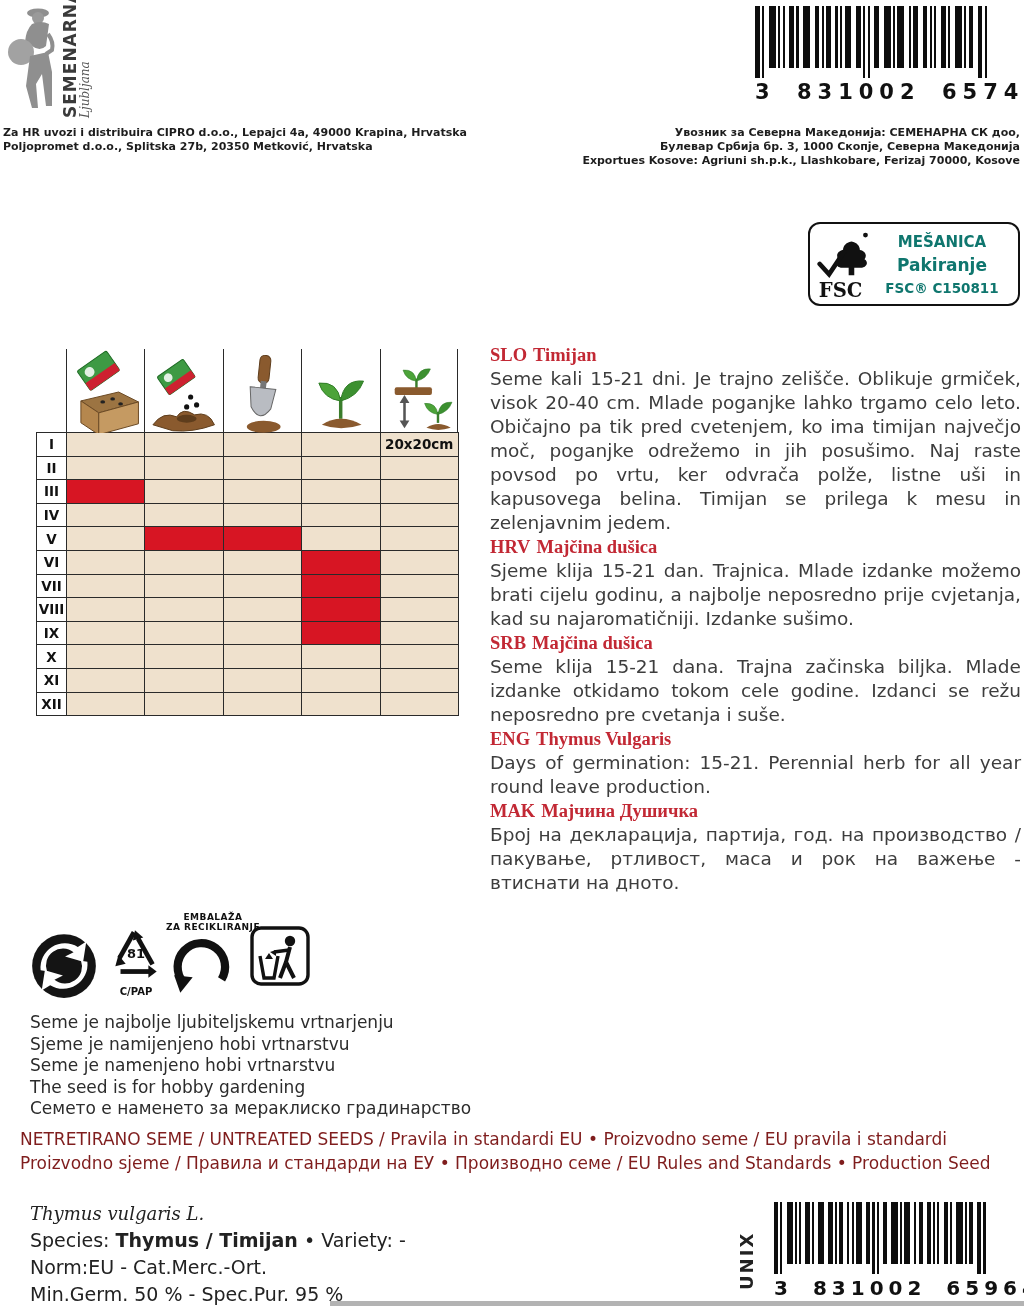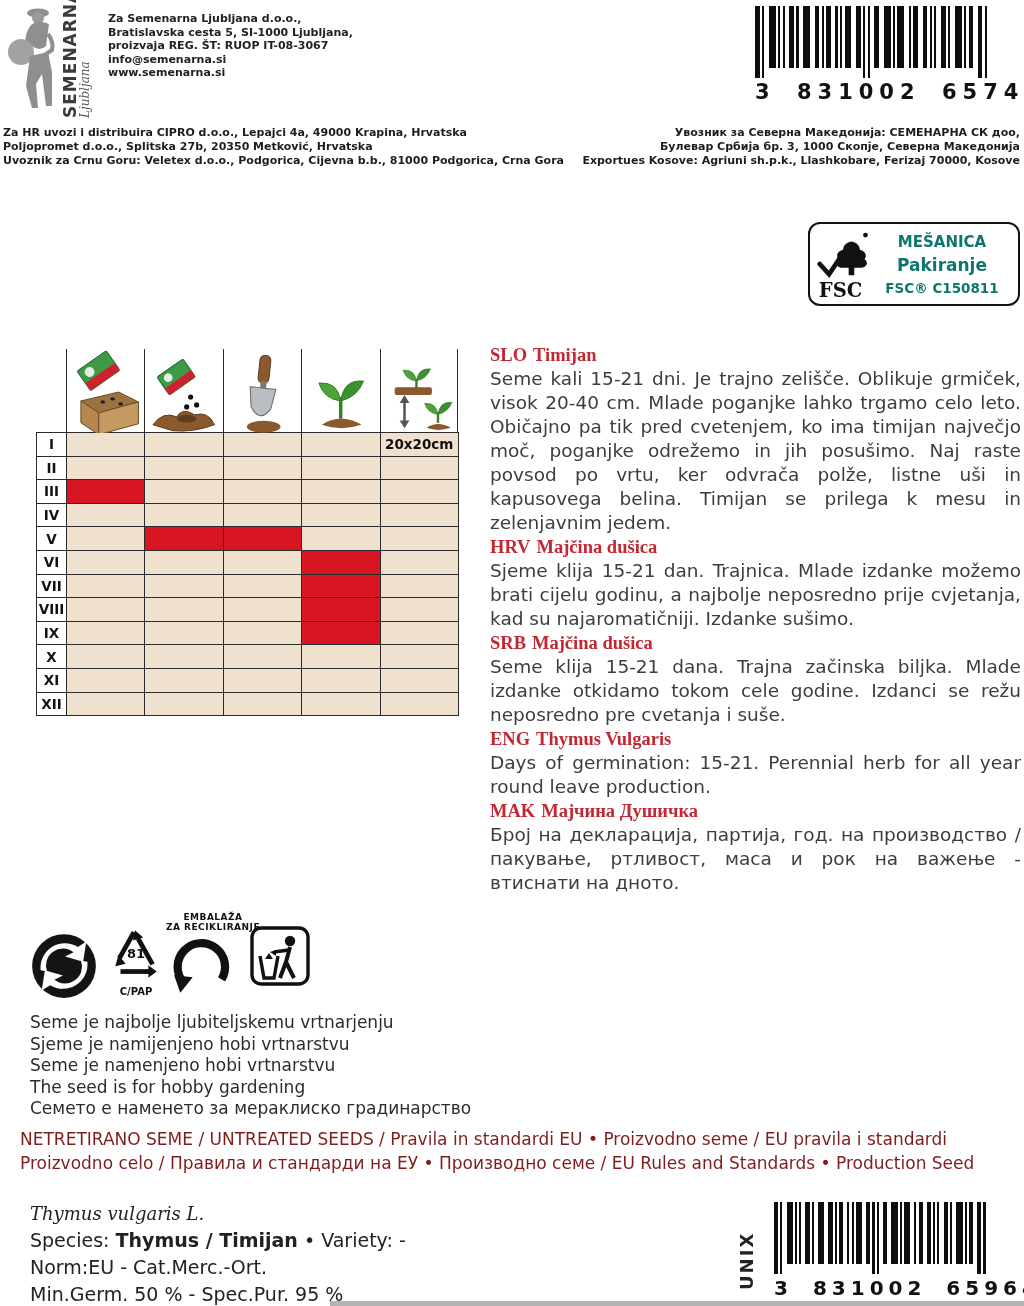--- a/index.html
+++ b/index.html
@@ -85,27 +85,20 @@
       <circle cx="30" cy="14" r="6" fill="#9a9a9a"></circle>
       <path d="M24,20 q-6,6 -7,18 l-2,14 6,2 3,-12 q8,6 14,0 l3,-22 q-8,-4 -17,0z" fill="#8f8f8f"></path>
       <circle cx="13" cy="48" r="13" fill="#a2a2a2"></circle>
       <path d="M22,52 l-4,30 6,22 6,0 -2,-24 6,-10 4,32 6,0 0,-34 -4,-20z" fill="#8f8f8f"></path>
       <path d="M40,30 q6,8 4,16 l-6,4" fill="none" stroke="#8f8f8f" stroke-width="4"></path>
     </svg>
     <div class="brand-vert">SEMENARNA</div>
     <div class="brand-city">Ljubljana</div>
   </div>
 
-  <div class="addr">
-    <div>Za Semenarna Ljubljana d.o.o.,</div>
-    <div>Bratislavska cesta 5, SI-1000 Ljubljana,</div>
-    <div>proizvaja REG. ŠT: RUOP IT-08-3067</div>
-    <div>info@semenarna.si</div>
-    <div>www.semenarna.si</div>
-  </div>
 
   <div class="bc bc-top">
     <div class="bars">
         <div class="bar g" style="width: 4.6px; margin-right: 2.3px;"></div>
         <div class="bar g" style="width: 2.3px; margin-right: 4.6px;"></div>
         <div class="bar" style="width: 6.9px; margin-right: 2.3px;"></div>
         <div class="bar" style="width: 2.3px; margin-right: 2.3px;"></div>
         <div class="bar" style="width: 2.3px; margin-right: 4.6px;"></div>
         <div class="bar" style="width: 4.6px; margin-right: 2.3px;"></div>
         <div class="bar" style="width: 2.3px; margin-right: 4.6px;"></div>
@@ -135,21 +128,20 @@
         <div class="bar" style="width: 4.6px; margin-right: 4.6px;"></div>
         <div class="bar g" style="width: 4.6px; margin-right: 2.3px;"></div>
         <div class="bar g" style="width: 2.3px; margin-right: 4.6px;"></div>
       </div>
     <div class="bc-digits">3 831002 657438</div>
   </div>
 
   <div class="dist-left">
     <div>Za HR uvozi i distribuira CIPRO d.o.o., Lepajci 4a, 49000 Krapina, Hrvatska</div>
     <div>Poljopromet d.o.o., Splitska 27b, 20350 Metković, Hrvatska</div>
-    <div>Uvoznik za Crnu Goru: Veletex d.o.o., Podgorica, Cijevna b.b., 81000 Podgorica, Crna Gora</div>
   </div>
   <div class="dist-right">
     <div>Увозник за Северна Македонија: СЕМЕНАРНА СК доо,</div>
     <div>Булевар Србија бр. 3, 1000 Скопје, Северна Македонија</div>
     <div>Exportues Kosove: Agriuni sh.p.k., Llashkobare, Ferizaj 70000, Kosove</div>
   </div>
 
   <div class="fsc-box">
     <svg width="56" height="74" viewBox="0 0 60 76">
       <circle cx="53" cy="7" r="2.6" fill="#111"></circle>
@@ -371,21 +363,21 @@
   <div class="hobby">
     <div>Seme je najbolje ljubiteljskemu vrtnarjenju</div>
     <div>Sjeme je namijenjeno hobi vrtnarstvu</div>
     <div>Seme je namenjeno hobi vrtnarstvu</div>
     <div>The seed is for hobby gardening</div>
     <div>Семето е наменето за мераклиско градинарство</div>
   </div>
 
   <div class="untreated">
     <div>NETRETIRANO SEME / UNTREATED SEEDS / Pravila in standardi EU • Proizvodno seme / EU pravila i standardi</div>
-    <div>Proizvodno celo / Правила и стандарди на ЕУ • Производно семе / EU Rules and Standards • Production Seed</div>
+    <div>Proizvodno sjeme / Правила и стандарди на ЕУ • Производно семе / EU Rules and Standards • Production Seed</div>
   </div>
 
   <div class="product">
     <div class="latin">Thymus vulgaris L.</div>
     <div>
       <span>Species:</span>
       <span class="b">Thymus / Timijan</span>
       <span>• Variety: -</span>
     </div>
     <div>Norm:EU - Cat.Merc.-Ort.</div>

